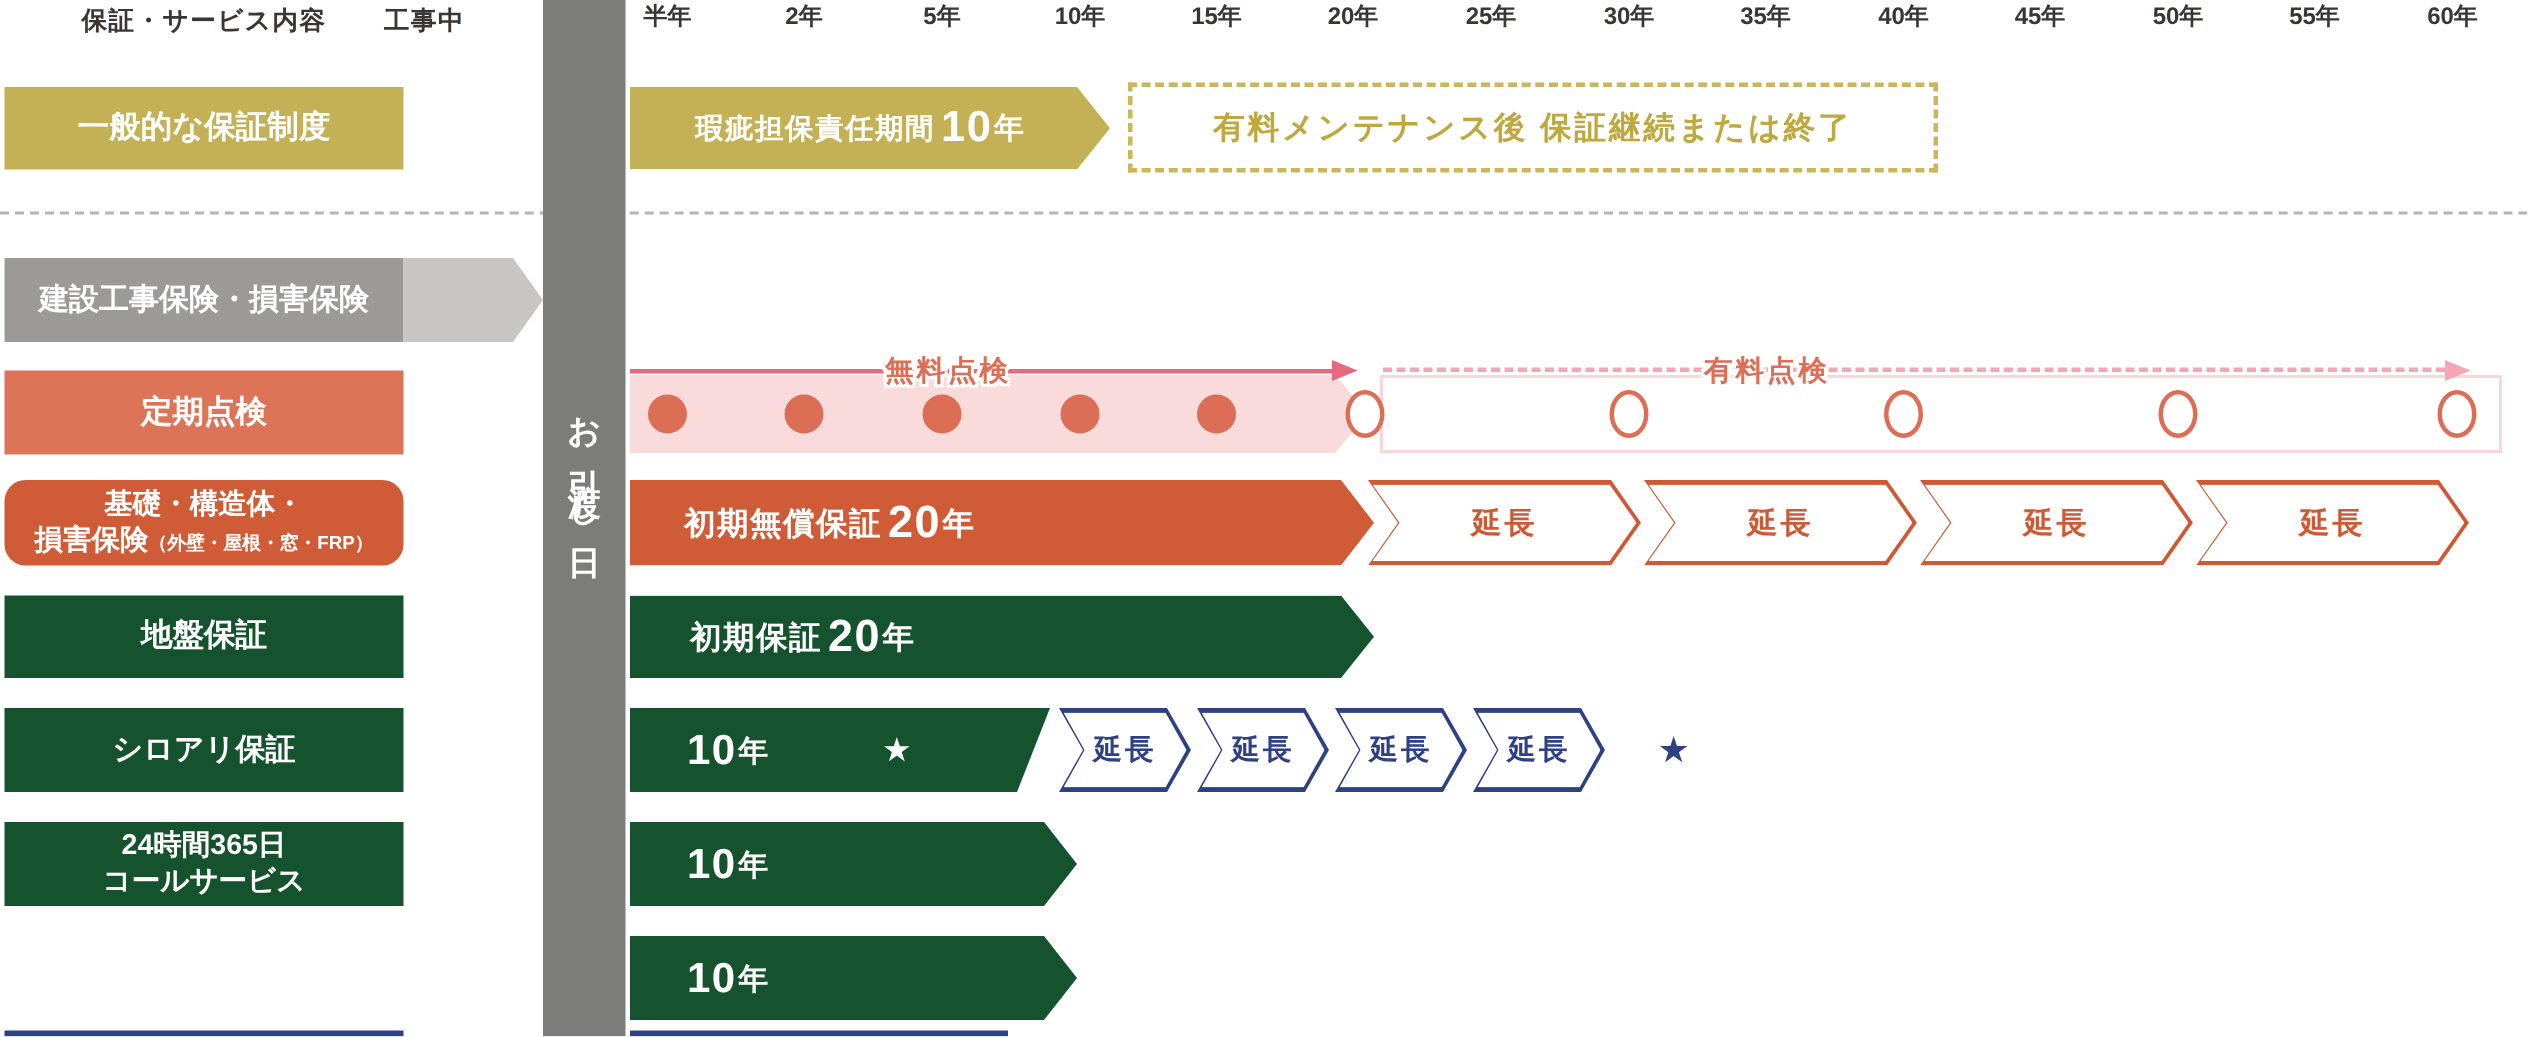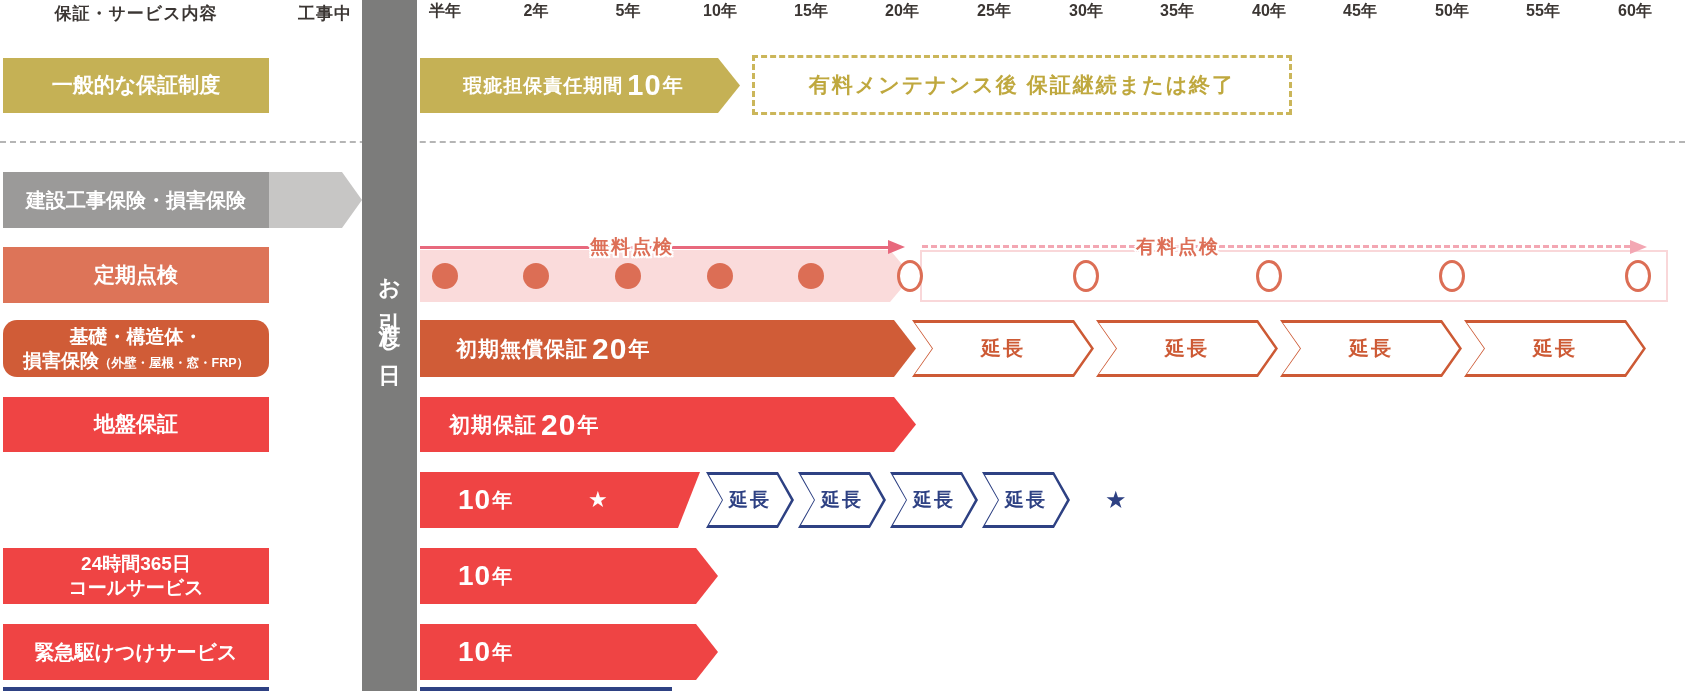--- a/index.html
+++ b/index.html
@@ -3,21 +3,21 @@
 <meta charset="utf-8">
 <style>
   html,body{margin:0;padding:0;background:#fff;}
   .canvas{
     position:relative;width:1685px;height:691px;background:#fff;overflow:hidden;
     font-family:"Liberation Sans","DejaVu Sans",sans-serif;font-weight:bold;
   }
   
   .hdr-left{position:absolute;left:3px;top:2px;width:266px;text-align:center;
     font-size:17px;color:#3b3633;letter-spacing:1px;}
-  .hdr-const{position:absolute;left:256px;top:2px;width:96px;text-align:right;
+  .hdr-const{position:absolute;left:256px;top:2px;width:96px;text-align:left;
     font-size:17px;color:#3b3633;letter-spacing:1px;}
   .year{position:absolute;top:1px;transform:translateX(-50%);font-size:16px;color:#3b3633;}
   
   .vbar{position:absolute;left:362px;top:0;width:55px;height:691px;background:#7c7c7b;z-index:3;}
   .vtext{position:absolute;left:50%;top:262px;transform:translateX(-50%);
     writing-mode:vertical-rl;text-orientation:upright;color:#fff;font-size:22px;
     letter-spacing:9px;white-space:nowrap;}
   
   .lbl{position:absolute;left:3px;width:266px;display:flex;flex-direction:column;
     align-items:center;justify-content:center;color:#fff;text-align:center;line-height:1.25;}
@@ -63,23 +63,23 @@
   .org-lbl{top:320px;height:57px;background:#d05c37;border-radius:14px;}
   .org-bar{left:420px;top:320px;width:496px;height:57px;background:#d05c37;padding-left:36px;box-sizing:border-box;}
   .chev{position:absolute;top:320px;height:57px;
     clip-path:polygon(0 0,calc(100% - 20px) 0,100% 50%,calc(100% - 20px) 100%,0 100%,20px 50%);}
   .chev .in{position:absolute;inset:3px;background:#fff;display:flex;align-items:center;justify-content:center;
     clip-path:polygon(0 0,calc(100% - 18px) 0,100% 50%,calc(100% - 18px) 100%,0 100%,18px 50%);
     font-size:20px;letter-spacing:2px;}
   .chev.o{background:#cd5a35;}  .chev.o .in{color:#cd5a35;}
   .chev.n{background:#2e4183;}  .chev.n .in{color:#2e4183;}
   
-  .navy{background:#ef4444;}
+  .navy{background:#14532d;}
   .gnd-lbl{top:397px;height:55px;}
-  .gnd-bar{left:420px;top:397px;width:496px;height:55px;padding-left:29px;box-sizing:border-box;}
+  .gnd-bar{left:420px;top:397px;width:496px;height:55px;padding-left:40px;box-sizing:border-box;}
   .ter-lbl{top:472px;height:56px;}
   .ter-bar{left:420px;top:472px;width:280px;height:56px;padding-left:38px;box-sizing:border-box;}
   .ter-star{position:absolute;left:588px;top:472px;height:56px;display:flex;align-items:center;color:#fff;font-size:22px;z-index:2;}
   .chev.small{top:472px;height:56px;
     clip-path:polygon(0 0,calc(100% - 16px) 0,100% 50%,calc(100% - 16px) 100%,0 100%,16px 50%);}
   .chev.small .in{clip-path:polygon(0 0,calc(100% - 14px) 0,100% 50%,calc(100% - 14px) 100%,0 100%,14px 50%);font-size:19px;}
   .ter-note{position:absolute;left:1105px;top:472px;height:56px;display:flex;align-items:center;
     color:#2e4183;font-size:22px;letter-spacing:2px;}
   .ter-note .star{font-size:24px;margin-right:12px;}
   .call-lbl{top:548px;height:56px;}
@@ -179,20 +179,23 @@
 
   <div class="lbl navy gnd-lbl">
     <span class="l1" style="font-size:21px">地盤保証</span>
   </div>
   <div class="bar tip navy gnd-bar">
     <span class="pre" style="font-size:21px">初期保証</span>
     <span class="num" style="font-size:30px">20</span>
     <span class="unit" style="font-size:21px">年</span>
   </div>
 
+  <div class="lbl navy ter-lbl">
+    <span class="l1">シロアリ保証</span>
+  </div>
   <div class="bar slant navy ter-bar">
     <span class="num" style="font-size:28px;margin-left:0">10</span>
     <span class="unit">年</span>
   </div>
   <div class="ter-star">★</div>
   <div class="chev n small" style="left:706px;width:88px">
       <div class="in">延長</div>
     </div>
   <div class="chev n small" style="left:798px;width:88px">
       <div class="in">延長</div>
@@ -209,23 +212,20 @@
 
   <div class="lbl navy call-lbl">
     <span class="l2">24時間365日</span>
     <span class="l2">コールサービス</span>
   </div>
   <div class="bar tip navy call-bar">
     <span class="num" style="font-size:28px;margin-left:0">10</span>
     <span class="unit">年</span>
   </div>
 
-  <div class="lbl navy emg-lbl">
-    <span class="l1">緊急駆けつけサービス</span>
-  </div>
   <div class="bar tip navy emg-bar">
     <span class="num" style="font-size:28px;margin-left:0">10</span>
     <span class="unit">年</span>
   </div>
 
   <div class="sliver" style="left:3px;width:266px"></div>
   <div class="sliver" style="left:420px;width:252px"></div>
 
 </div>
 

